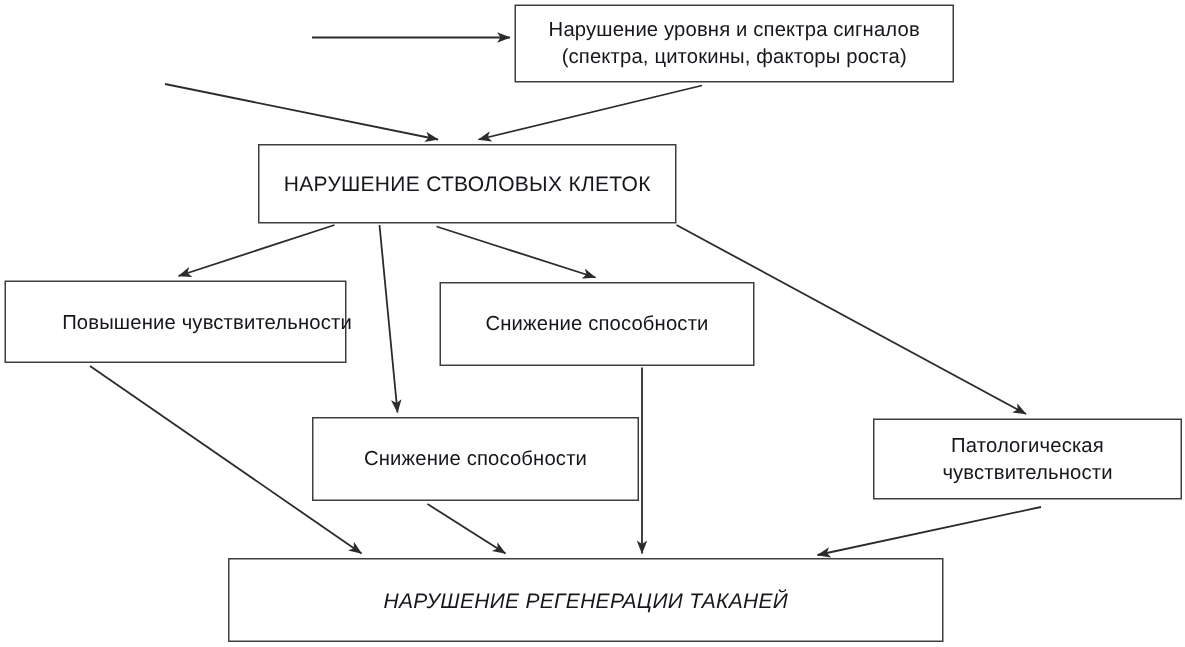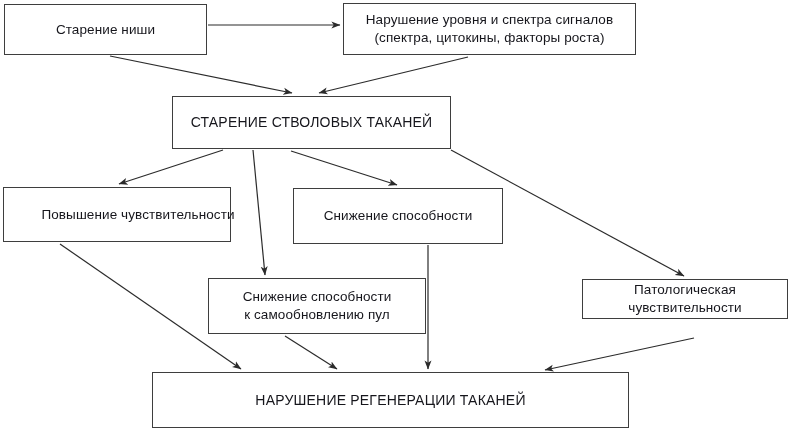--- a/index.html
+++ b/index.html
@@ -31,22 +31,22 @@
   }
   .node span{display:block;white-space:nowrap;}
   .node.caps{font-size:14px;letter-spacing:.2px;}
   
   #n-niche          {left:4px;  top:4px;  width:203px;height:51px;}
   #n-signals        {left:343px;top:3px;  width:293px;height:52px;}
   #n-stem-aging     {left:172px;top:96px; width:279px;height:53px;}
   #n-apoptosis      {left:3px;  top:187px;width:228px;height:55px;padding-left:42px;}
   #n-homing         {left:293px;top:188px;width:210px;height:56px;}
   #n-self-renewal   {left:208px;top:278px;width:218px;height:56px;}
-  #n-differentiation{left:582px;top:279px;width:206px;height:40px;}
-  #n-regeneration   {left:152px;top:372px;width:477px;height:56px;}
+  #n-differentiation{left:582px;top:279px;width:206px;height:54px;}
+  #n-regeneration   {left:152px;top:372px;width:477px;height:56px;font-style:italic;}
 </style>
 </head>
 <body>
 
 <div class="canvas">
 
   <svg class="arrow-layer" viewBox="0 0 790 431" xmlns="http://www.w3.org/2000/svg">
     <defs>
       <marker id="ah" markerWidth="10" markerHeight="8" refX="8.6" refY="4" orient="auto" markerUnits="userSpaceOnUse">
         <path d="M0,0.5 L9,4 L0,7.5 L2.3,4 Z" fill="var(--arrow)"></path>
@@ -58,44 +58,40 @@
     <line x1="223" y1="150" x2="119" y2="184" marker-end="url(#ah)"></line>
     <line x1="253" y1="150" x2="265" y2="275" marker-end="url(#ah)"></line>
     <line x1="291" y1="151" x2="397" y2="185" marker-end="url(#ah)"></line>
     <line x1="451" y1="150" x2="684" y2="276" marker-end="url(#ah)"></line>
     <line x1="60" y1="244" x2="241" y2="369" marker-end="url(#ah)"></line>
     <line x1="285" y1="336" x2="337" y2="369" marker-end="url(#ah)"></line>
     <line x1="428" y1="245" x2="428" y2="369" marker-end="url(#ah)"></line>
     <line x1="694" y1="338" x2="545" y2="370" marker-end="url(#ah)"></line>
   </svg>
 
-  <div class="node" id="n-niche">
-    <span>Старение ниши</span>
-  </div>
 
   <div class="node" id="n-signals">
     <span>Нарушение уровня и спектра сигналов</span>
     <span>(спектра, цитокины, факторы роста)</span>
   </div>
 
   <div class="node caps" id="n-stem-aging">
-    <span>СТАРЕНИЕ СТВОЛОВЫХ ТАКАНЕЙ</span>
+    <span>НАРУШЕНИЕ СТВОЛОВЫХ КЛЕТОК</span>
   </div>
 
   <div class="node" id="n-apoptosis">
     <span>Повышение чувствительности</span>
   </div>
 
   <div class="node" id="n-homing">
     <span>Снижение способности</span>
   </div>
 
   <div class="node" id="n-self-renewal">
     <span>Снижение способности</span>
-    <span>к самообновлению пул</span>
   </div>
 
   <div class="node" id="n-differentiation">
     <span>Патологическая</span>
     <span>чувствительности</span>
   </div>
 
   <div class="node caps" id="n-regeneration">
     <span>НАРУШЕНИЕ РЕГЕНЕРАЦИИ ТАКАНЕЙ</span>
   </div>

